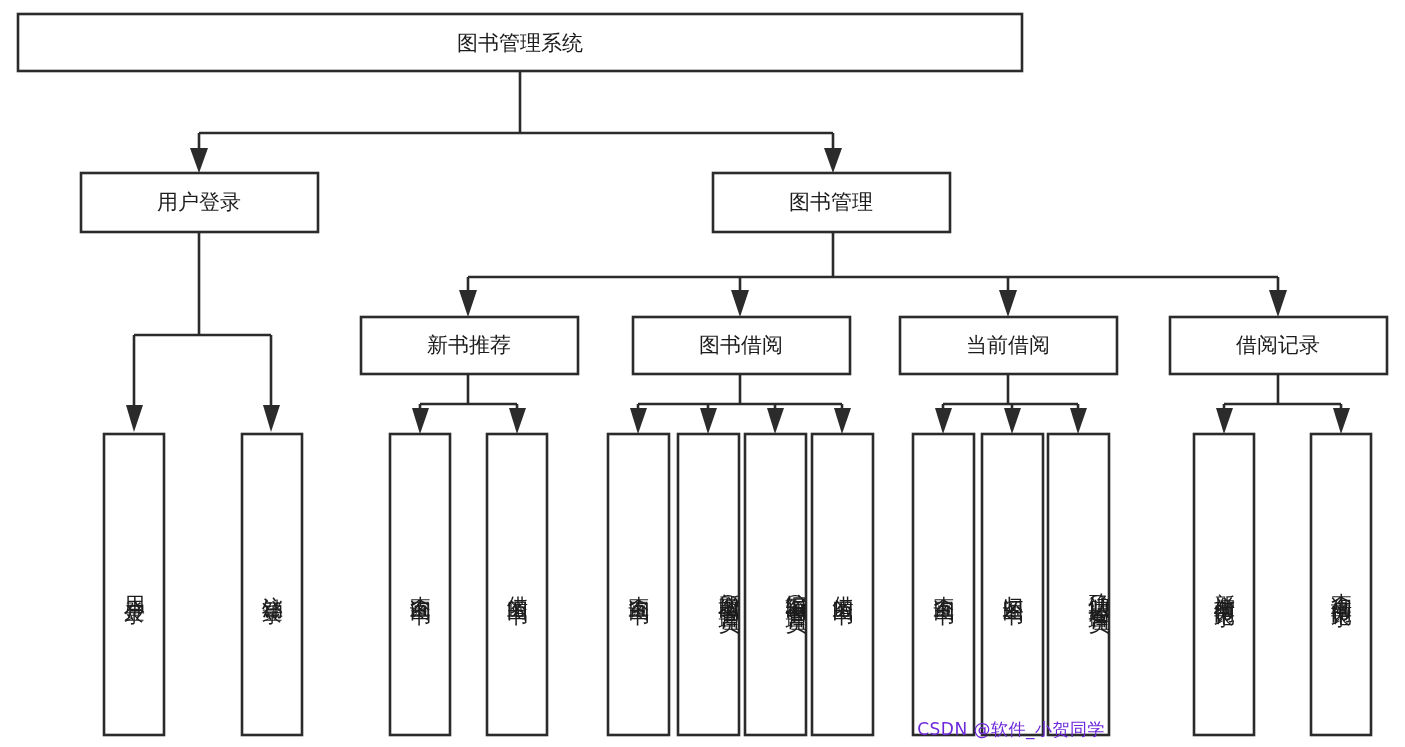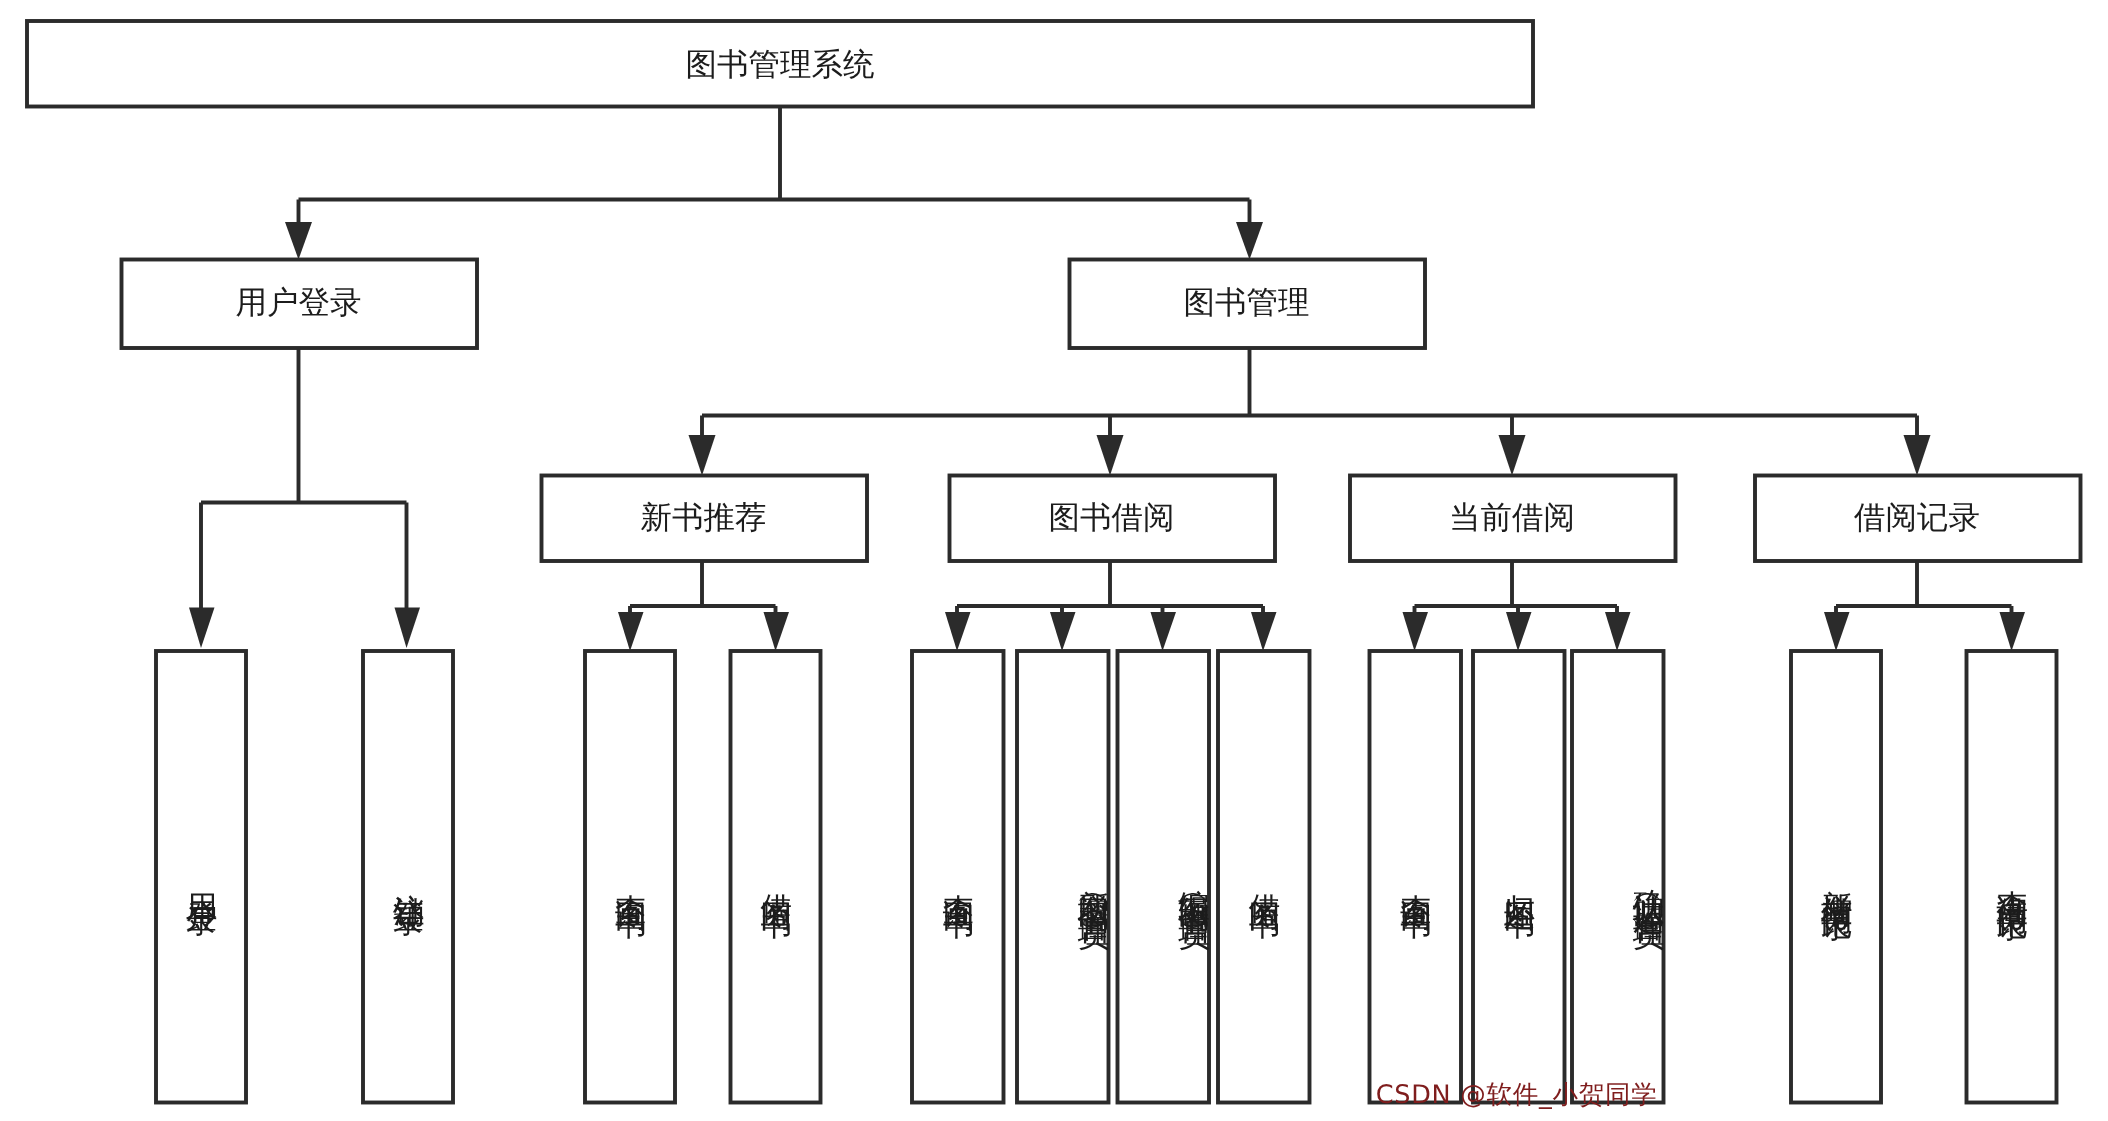--- a/index.html
+++ b/index.html
@@ -63,21 +63,21 @@
     justify-content: center;
     white-space: nowrap;
     pointer-events: none;
   }
   .watermark {
     position: absolute;
     right: 12px;
     bottom: 6px;
     font-family: "DejaVu Sans", "Liberation Sans", sans-serif;
     font-size: 17px;
-    color: #7f1d1d;
+    color: #6d28d9;
     white-space: nowrap;
     letter-spacing: 0.5px;
   }
 </style>
 </head>
 <body>
 
 <div id="diagram-root">
 
   <svg class="diagram" viewBox="0 0 1405 747" xmlns="http://www.w3.org/2000/svg">

